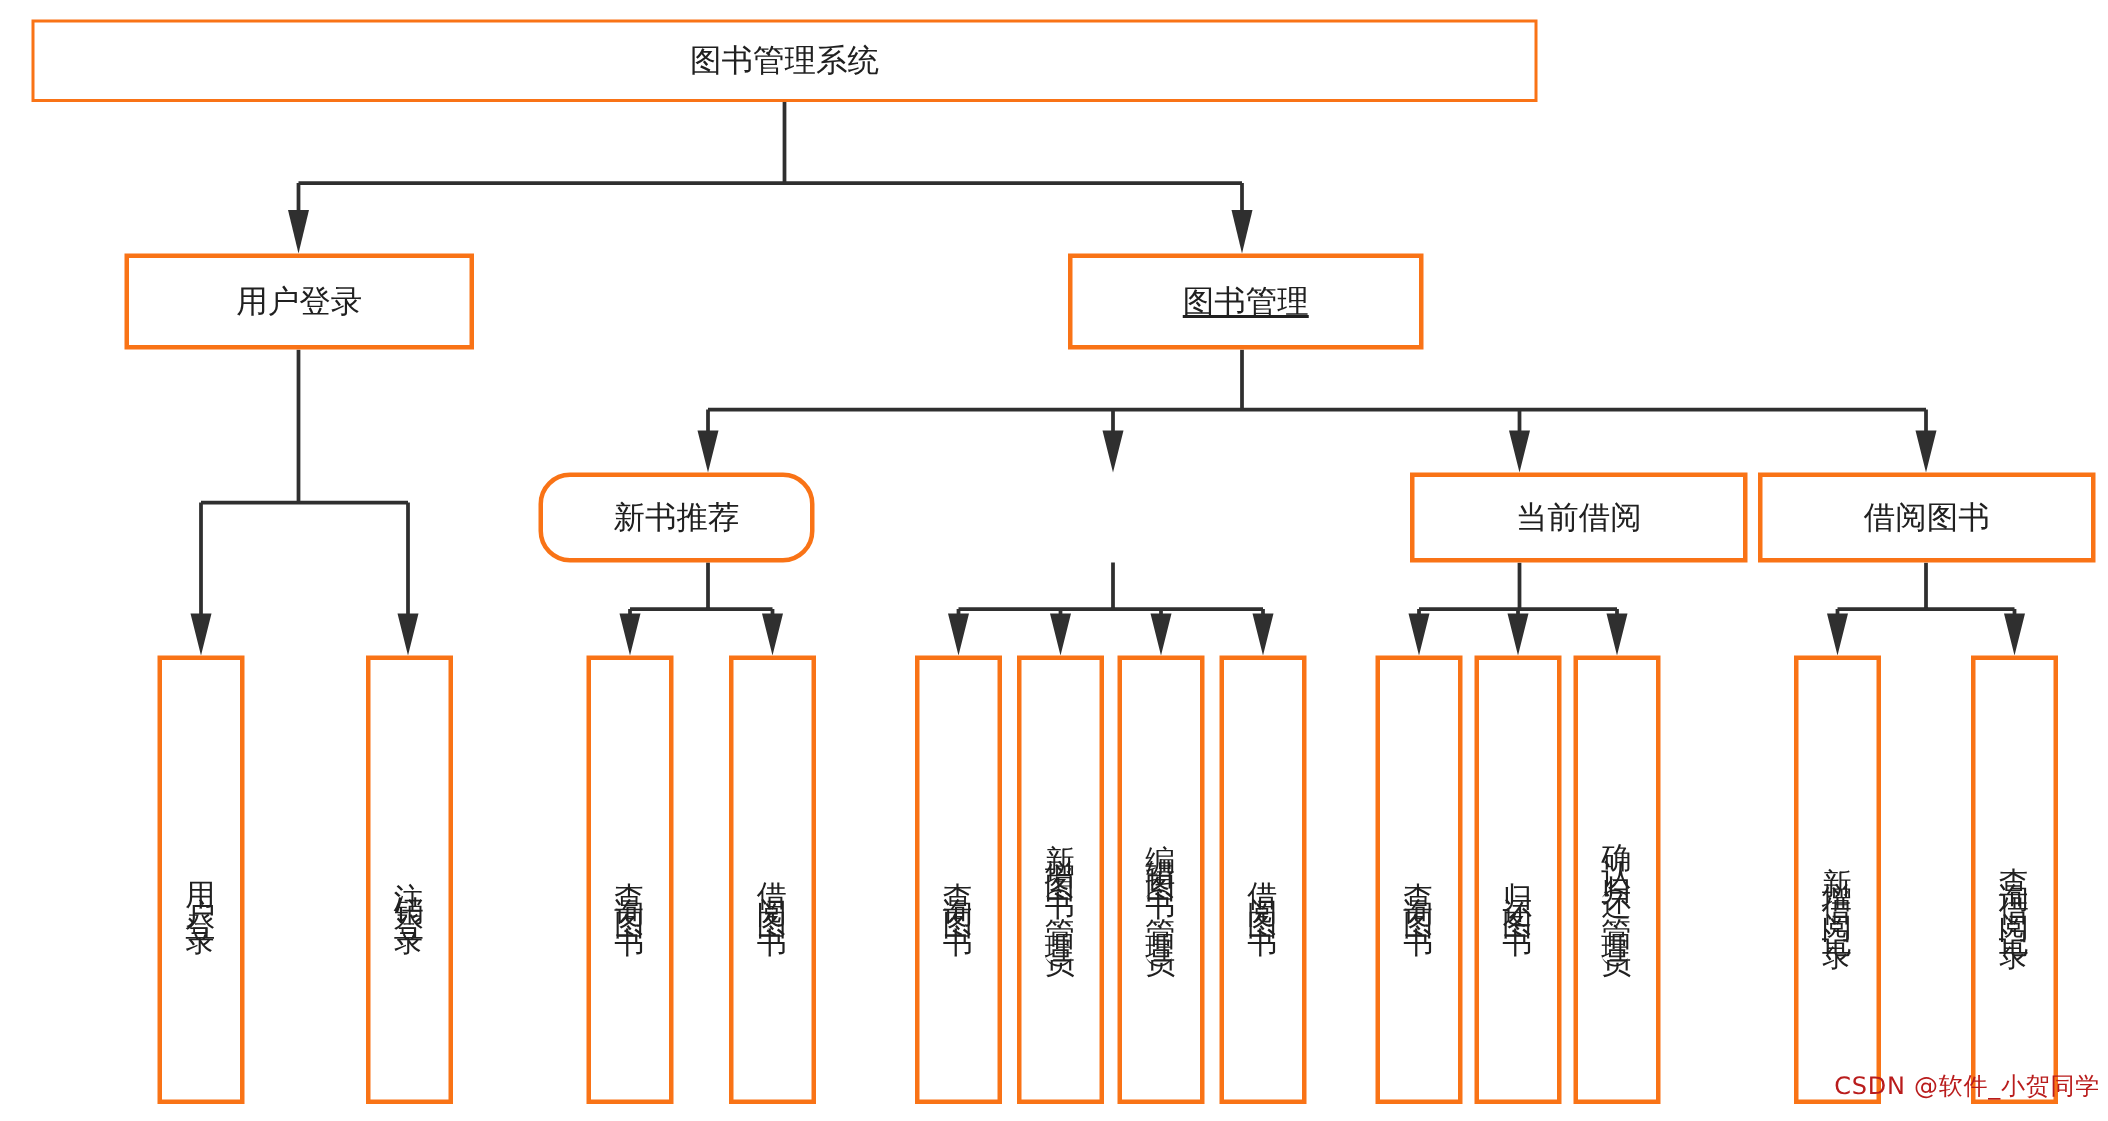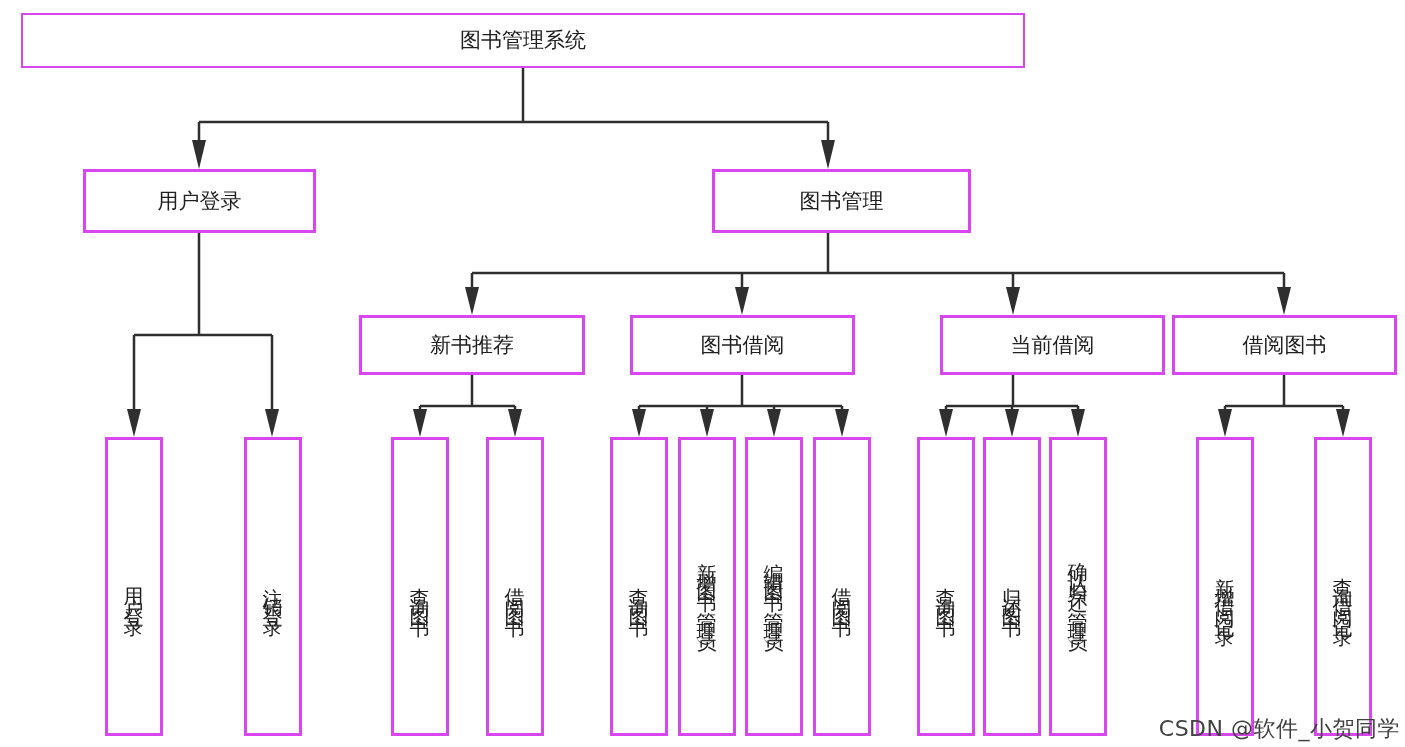--- a/index.html
+++ b/index.html
@@ -3,37 +3,37 @@
 <meta charset="utf-8">
 <style>
   html,body { margin:0; padding:0; background:#ffffff; }
   .canvas {
     position:relative; width:1405px; height:747px; background:#ffffff;
     font-family:"DejaVu Sans","Liberation Sans",sans-serif; overflow:hidden;
   }
   .wires { position:absolute; left:0; top:0; width:1405px; height:747px; }
   .box {
     position:absolute; box-sizing:border-box; background:#ffffff;
-    border:3px solid #d946ef; color:#202020;
+    border:3px solid #f97316; color:#202020;
     display:flex; align-items:center; justify-content:center;
     font-size:21px; line-height:1; white-space:nowrap;
   }
   .root  { left:21px;  top:13px;  width:1004px; height:55px; border-width:2px; }
   .l2a   { left:83px;  top:169px; width:233px;  height:64px; }
-  .l2b   { left:712px; top:169px; width:259px;  height:64px; }
+  .l2b   { left:712px; top:169px; width:237px;  height:64px;text-decoration:underline; }
   .l3    { top:315px;  width:225px; height:60px; }
-  .l3a { left:359px; width:226px; } .l3b { left:630px; } .l3c { left:901px;margin-left:39px; } .l3d { left:1172px; }
+  .l3a { left:359px; width:184px;border-radius:21px; } .l3b { left:630px; } .l3c { left:901px;margin-left:39px; } .l3d { left:1172px; }
   .leaf  { top:437px; width:58px; height:299px; }
   .vtext {
     writing-mode:vertical-rl; font-size:20px; letter-spacing:10px;
     color:#202020; margin-bottom:-10px;
   }
   .watermark {
-    position:absolute; right:5px; top:714px; font-size:22px;
-    color:#404040; letter-spacing:0.5px; white-space:nowrap; z-index:5;
+    position:absolute; right:5px; top:714px; font-size:16px;
+    color:#b91c1c; letter-spacing:0.5px; white-space:nowrap; z-index:5;
   }
 </style>
 </head>
 <body>
 
 <div class="canvas">
 
   <svg class="wires" viewBox="0 0 1405 747" xmlns="http://www.w3.org/2000/svg">
     <g stroke="#2f2f2f" stroke-width="2.5" fill="none">
       <path d="M523 68 V122 M199 122 H828 M199 122 V141 M828 122 V141"></path>
@@ -66,21 +66,20 @@
       <polygon points="1336,409 1350,409 1343,437"></polygon>
     </g>
   </svg>
 
   <div class="box root">图书管理系统</div>
 
   <div class="box l2a">用户登录</div>
   <div class="box l2b">图书管理</div>
 
   <div class="box l3 l3a">新书推荐</div>
-  <div class="box l3 l3b">图书借阅</div>
   <div class="box l3 l3c">当前借阅</div>
   <div class="box l3 l3d">借阅图书</div>
 
   <div class="box leaf" style="left:105px">
     <span class="vtext">用户登录</span>
     </div>
   <div class="box leaf" style="left:244px">
     <span class="vtext">注销登录</span>
     </div>
 

